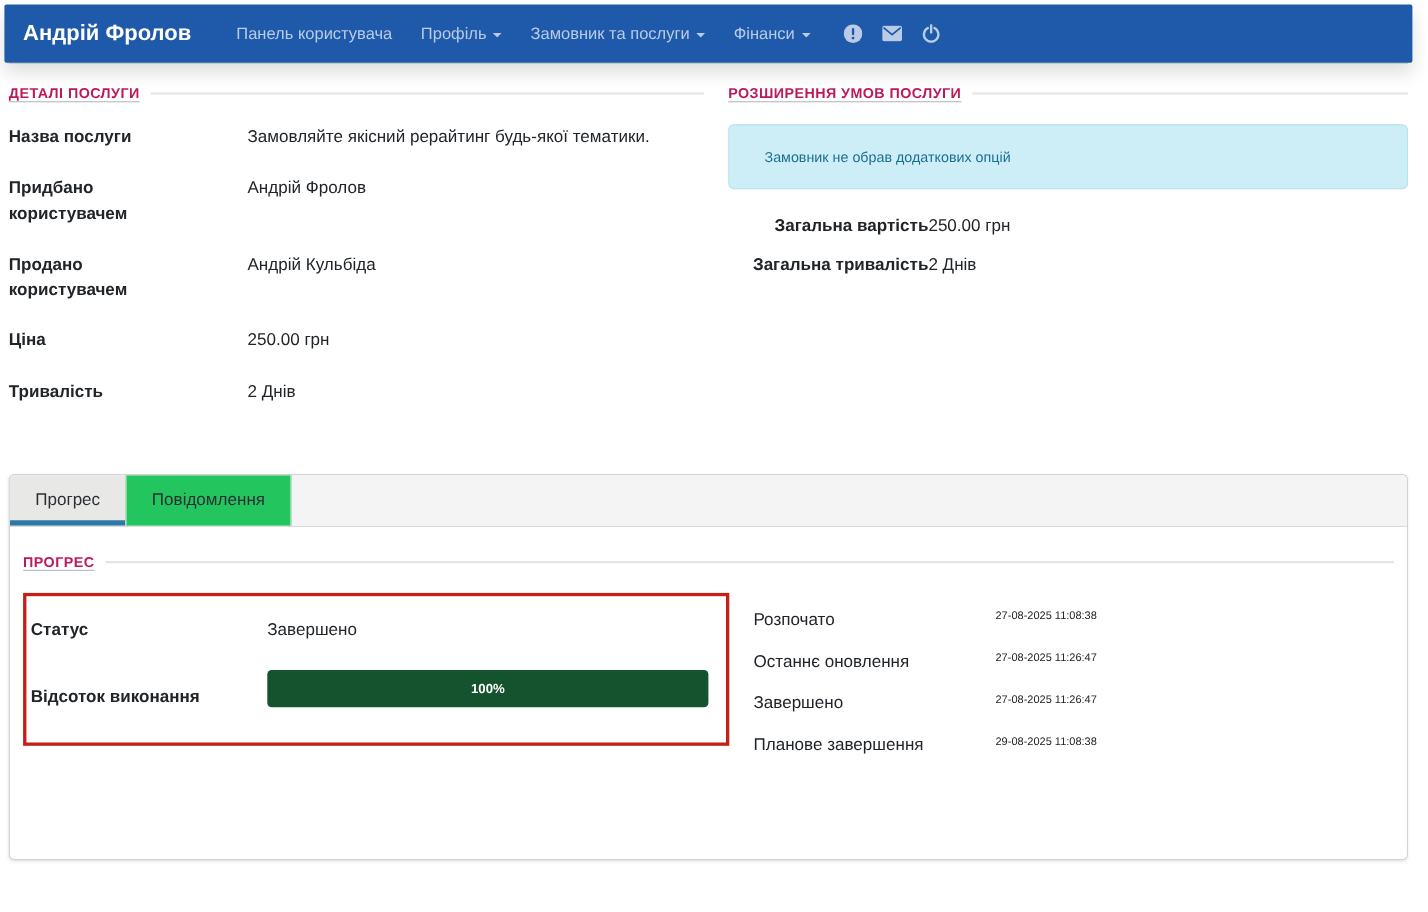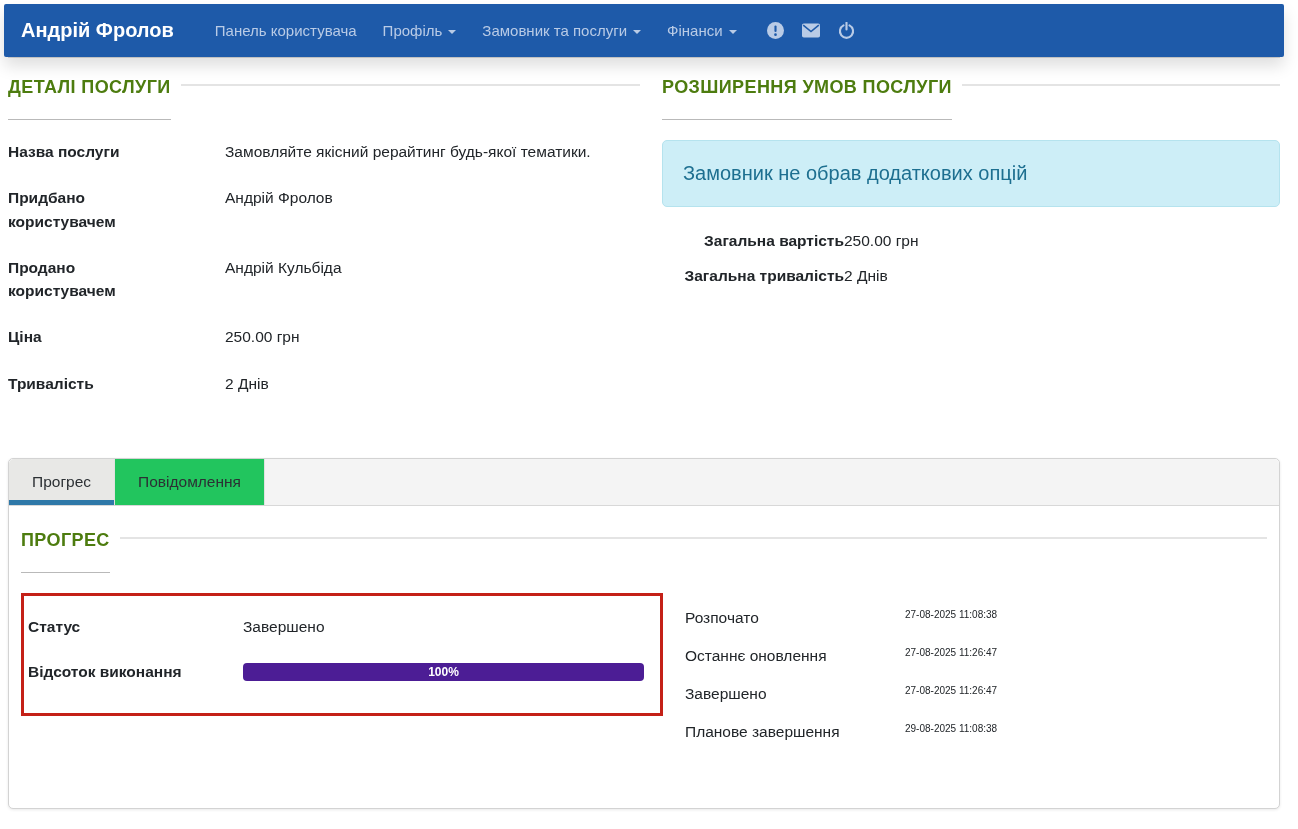--- a/index.html
+++ b/index.html
@@ -19,49 +19,49 @@
   .nav-icon { padding:0 9px; display:flex; align-items:center; cursor:pointer; }
 
   
   .main { padding:0 4px; position:relative; z-index:1; }
   .page-title { font-size:24px; font-weight:700; color:#1c2025; margin:27px 0 15px; }
   .title-divider { border:none; border-top:1px solid #d9d9d9; margin-bottom:19px; }
 
   .columns { display:grid; grid-template-columns:632px 1fr; column-gap:22px; align-items:start; }
 
   .section-header { display:flex; margin-bottom:20px; }
-  .sh-text { font-size:18px; font-weight:700; letter-spacing:.4px; color:#4d7c0f;
-    padding-bottom:21px; border-bottom:1px solid #b9b9b9; white-space:nowrap; }
+  .sh-text { font-size:13px; font-weight:700; letter-spacing:.4px; color:#be185d;
+    padding-bottom:0; border-bottom:1px solid #b9b9b9; white-space:nowrap; }
   .sh-line { flex:1; border-top:2px solid #e4e4e4; margin:7px 0 0 10px; }
 
   .drow { display:grid; grid-template-columns:217px 1fr; margin-bottom:23px; font-size:15.5px; line-height:1.5; }
   .dlabel { font-weight:700; max-width:145px; }
   .rrow { display:grid; grid-template-columns:182px 1fr; margin-bottom:13px; font-size:15.5px; line-height:1.45; }
   .rrow .dlabel { max-width:none;text-align:right; }
 
   .alert-info { background:#cdeef7; border:1px solid #b5e3ee; border-radius:5px;
-    padding:21px 20px; color:#1d6f90; font-size:20px; margin-bottom:23px; }
+    padding:21px 32px; color:#1d6f90; font-size:13px; margin-bottom:23px; }
 
   
   .card { margin-top:40px; border:1px solid #d3d3d3; border-radius:5px;
     box-shadow:0 1px 3px rgba(0,0,0,.09); background:#fff; }
   .card-header { background:#f4f4f4; border-bottom:1px solid #d8d8d8; display:flex;
     height:47px; border-radius:5px 5px 0 0; overflow:hidden; }
   .tab { padding:0 23px; display:flex; align-items:center; font-size:15.5px; color:#2c3034; cursor:pointer; }
   .tab.active { background:#e8e8e6; box-shadow:inset 0 -5px 0 #2e78a8; }
   .tab.plain { background:#22c55e; border-left:1px solid #e1e1e1; border-right:1px solid #e1e1e1; }
   .card-body { padding:24px 12px 40px; min-height:302px; }
 
   .tab-columns { display:grid; grid-template-columns:642px 1fr; column-gap:6px; align-items:start; margin-top:8px; }
   .highlight-box { border:3px solid #c42017; padding:22px 6px 32px 4px; }
   .prow { display:grid; grid-template-columns:215px 1fr; margin-bottom:27px; font-size:15.5px; align-items:end; }
   .prow:last-child { margin-bottom:0; }
   .plabel { font-weight:700; color:#212529; }
   .progress-track { width:calc(100% - 10px); }
-  .progress-bar { height:18px; background:#4c1d95; border-radius:4px; color:#fff;
+  .progress-bar { height:34px; background:#14532d; border-radius:4px; color:#fff;
     font-size:12px; font-weight:700; display:flex; align-items:center; justify-content:center; }
 
   .dates-col { padding:16px 0 0 16px; }
   .trow { display:grid; grid-template-columns:220px 1fr; margin-bottom:20px; font-size:15.5px; }
   .trow .tvalue { font-size:10px; }
 </style>
 </head>
 <body>
 
 <div class="window">

